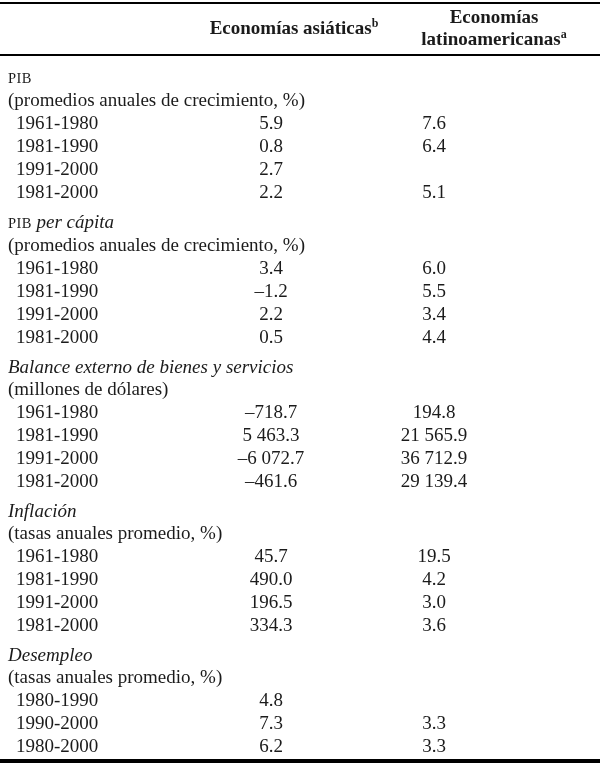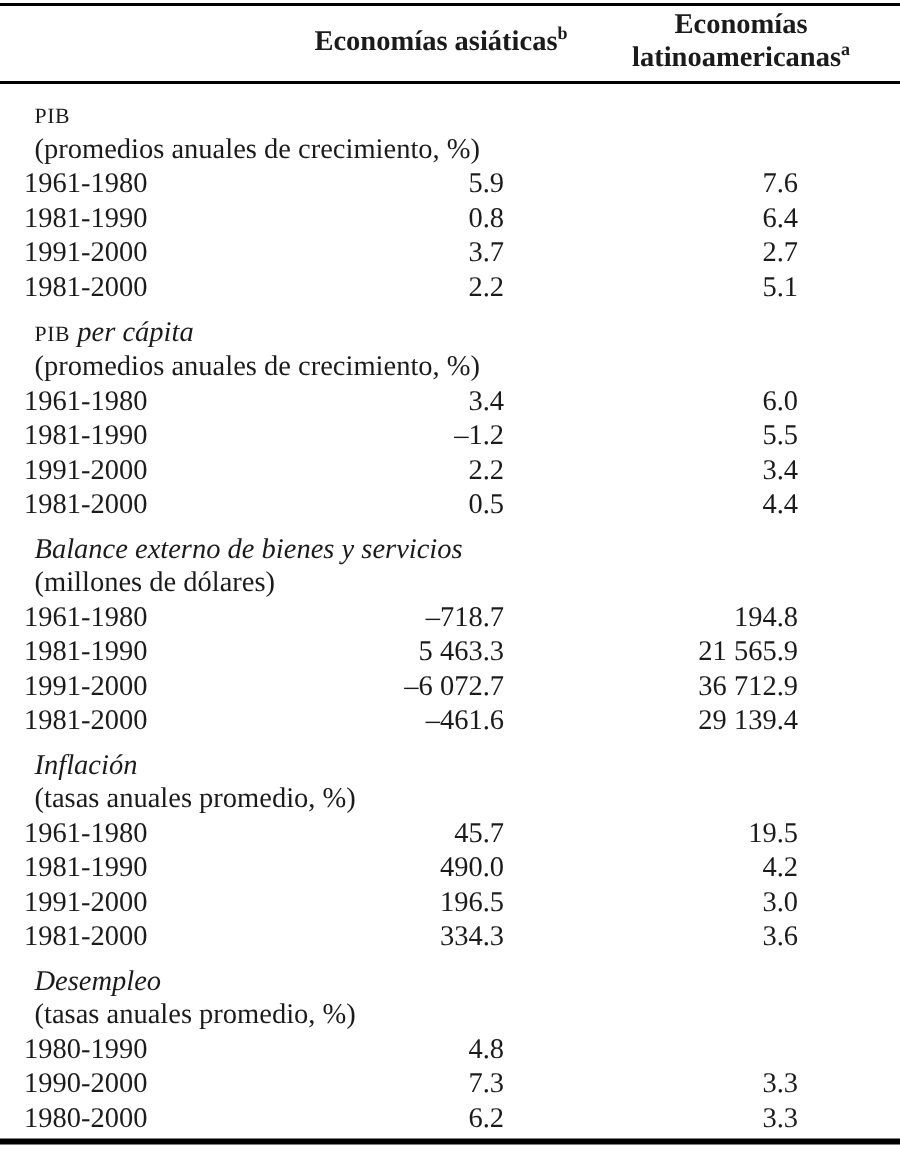--- a/index.html
+++ b/index.html
@@ -35,32 +35,31 @@
     position: absolute;
     top: 58px; left: 0;
     width: 600px;
     font-size: 19px;
   }
   .section { margin-top: 8px; }
   .sec-title, .sec-subtitle {
     padding-left: 8px;
     line-height: 22px;
     white-space: nowrap;
-    margin-left: 15px;
   }
   .sc { font-size: 14.5px; letter-spacing: 0.4px; }
   .it { font-style: italic; }
   .row {
     display: grid;
     grid-template-columns: 1fr 130px 196px;
     padding-left: 16px;
     padding-right: 68px;
     line-height: 23px;
   }
-  .num { text-align: right; }
+  .num { text-align: center; }
 </style>
 </head>
 <body>
 
 <div class="page">
   <div class="rule rule-top"></div>
 
   <div class="header-row">
     <div class="h-spacer"></div>
     <div class="h-col">
@@ -83,21 +82,20 @@
           <div class="cell num">5.9</div>
           <div class="cell num">7.6</div>
         </div>
         <div class="row">
           <div class="cell period">1981-1990</div>
           <div class="cell num">0.8</div>
           <div class="cell num">6.4</div>
         </div>
         <div class="row">
           <div class="cell period">1991-2000</div>
-          <div class="cell num">3.7</div>
           <div class="cell num">2.7</div>
         </div>
         <div class="row">
           <div class="cell period">1981-2000</div>
           <div class="cell num">2.2</div>
           <div class="cell num">5.1</div>
         </div>
       </div>
       <div class="section">
         <div class="sec-title"><span class="sc">PIB</span> <span class="it">per cápita</span></div>

